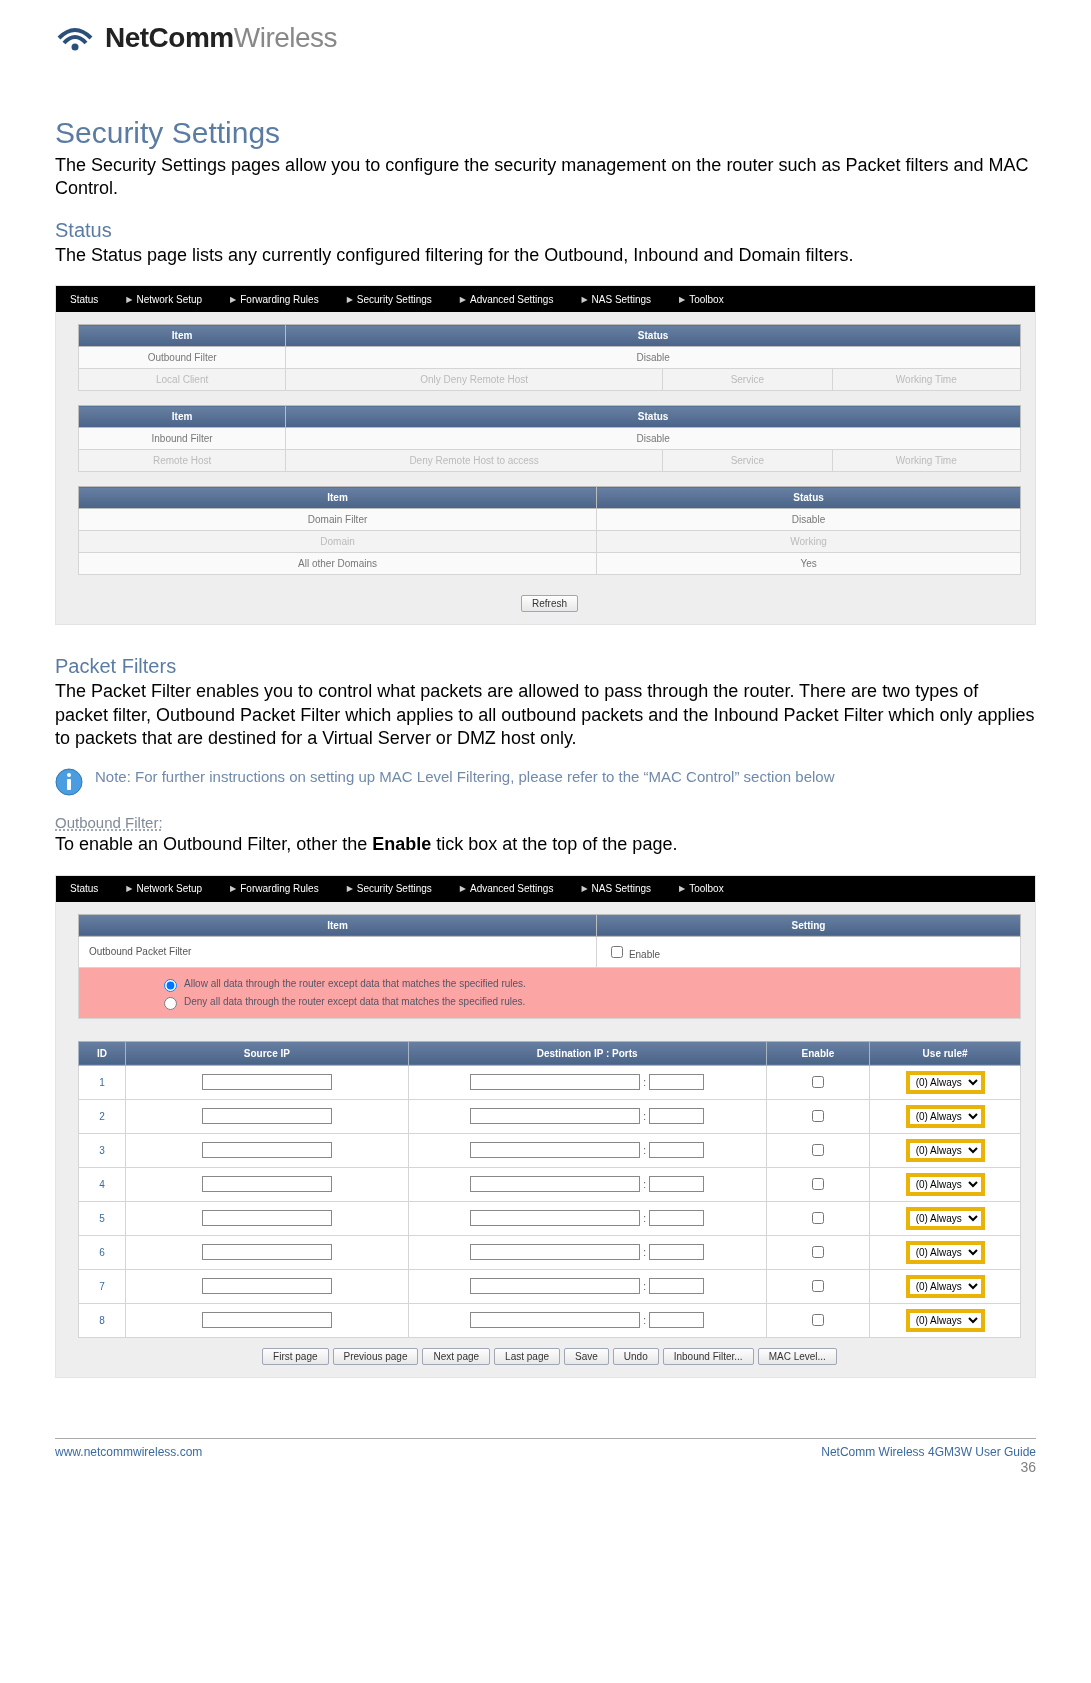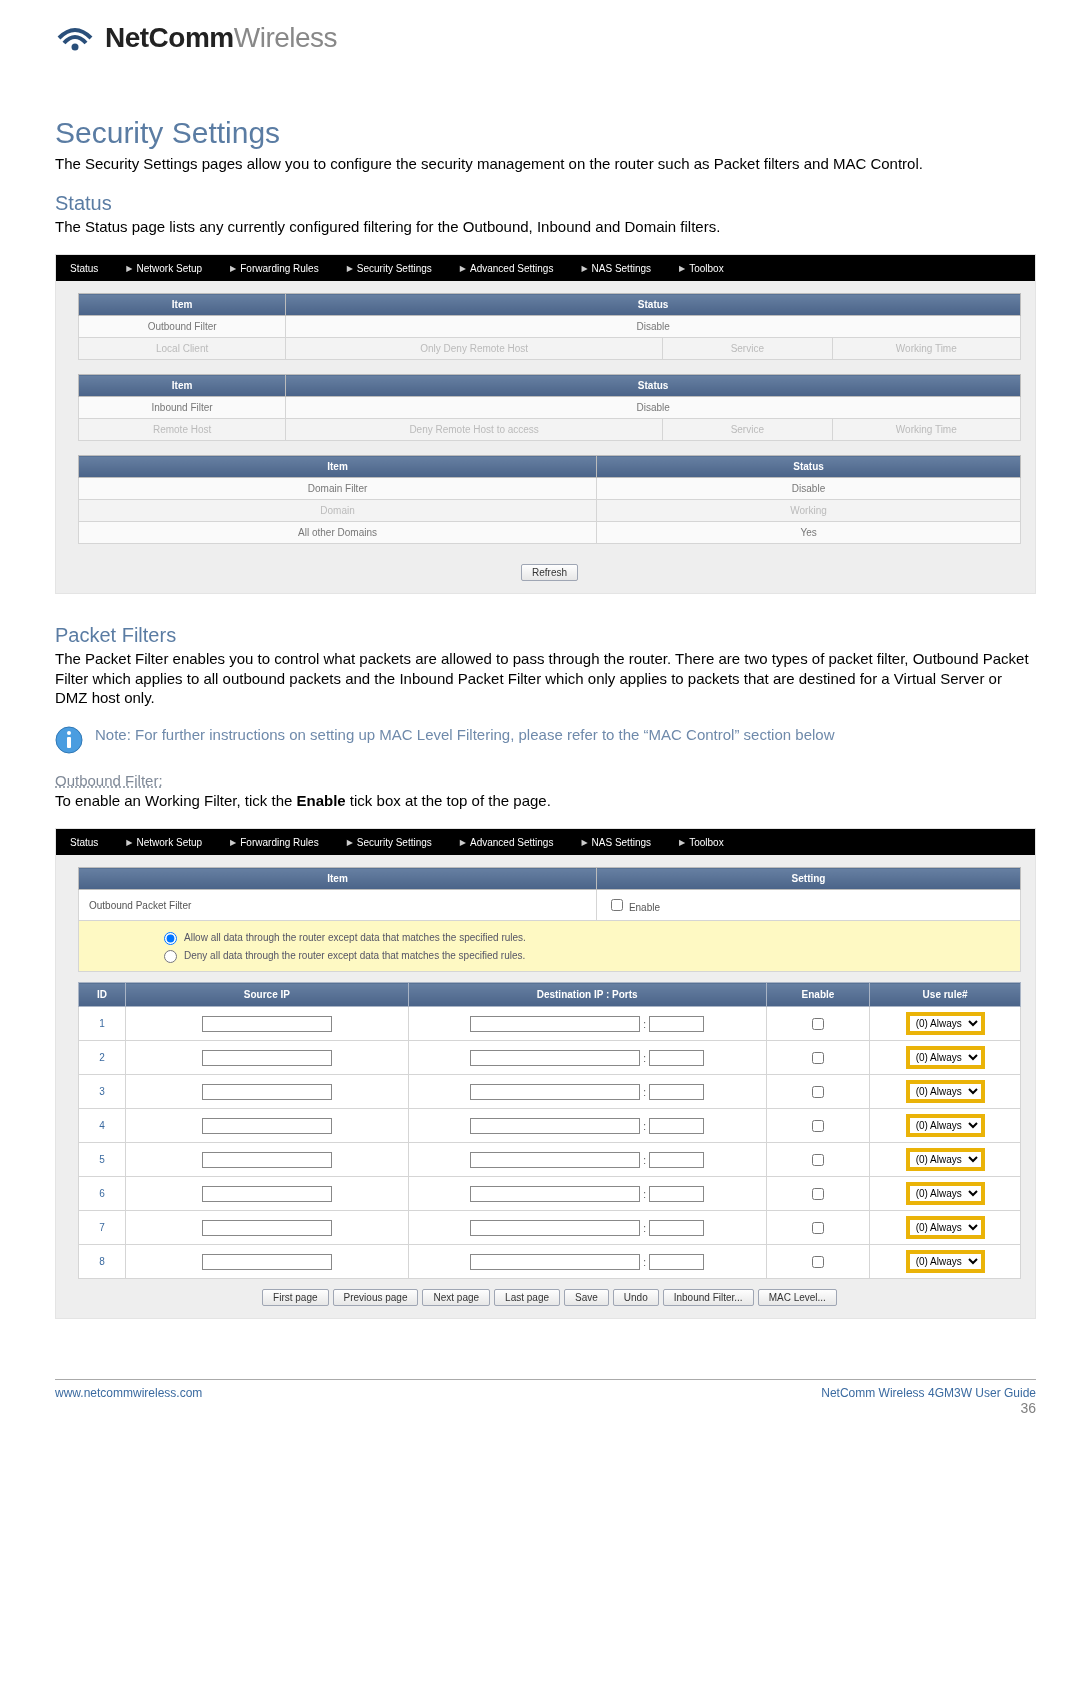--- a/index.html
+++ b/index.html
@@ -11,21 +11,21 @@
     color: #000;
     width: 1091px;
   }
   .page { padding: 20px 55px 10px 55px; }
   .brand-header { display: flex; align-items: center; gap: 10px; margin-bottom: 60px; }
   .brand-logo { display:inline-block; }
   .brand-text { font-size: 28px; letter-spacing: -0.5px; }
   .brand-text .b1 { font-weight: 700; color:#222; }
   .brand-text .b2 { font-weight: 300; color:#888; }
   h1.sec-title { font-size: 30px; font-weight: 400; color:#5a7ca3; margin: 0 0 4px 0; font-family: 'Segoe UI', Arial, sans-serif; }
-  .body-text { font-size: 15px; color:#000; line-height:1.3; margin:0 0 18px 0; }
+  .body-text { font-size: 18px; color:#000; line-height:1.3; margin:0 0 18px 0; }
   h2.sub-title { font-size: 20px; font-weight:400; color:#5a7ca3; margin: 0 0 2px 0; }
   .panel { background:#eeeeee; border:1px solid #e4e4e4; width:100%; margin-bottom:30px;}
   .navbar { background:#000; height:26px; display:flex; align-items:center; }
   .navbar .nav-item { color:#fff; font-size:10px; padding:0 14px; display:flex; align-items:center; gap:4px; }
   .navbar .arrow { font-size:8px; color:#ccc; }
   .panel-inner { padding:12px 14px 8px 22px; }
   .gtable { width:100%; border-collapse:collapse; margin-bottom:14px; font-size:10px; }
   .gtable th { background:linear-gradient(#6780a2,#4a6388); color:#fff; font-weight:700; padding:5px 8px; border:1px solid #bcbcbc; }
   .gtable td { background:#fafafa; color:#777; padding:5px 8px; text-align:center; border:1px solid #d5d5d5; }
   .gtable td.faded { color:#bbb; background:#f3f3f3; }
@@ -37,21 +37,21 @@
   h3.outbound { font-size:15px; color:#808a98; text-decoration:underline; text-decoration-style:dotted; margin:0 0 2px 0; font-weight:400;}
   .rules-table { width:100%; border-collapse:collapse; font-size:10px; }
   .rules-table th { background:linear-gradient(#6780a2,#4a6388); color:#fff; font-weight:700; padding:6px; border:1px solid #a9b4c5; }
   .rules-table td { background:#fff; border:1px solid #d5d5d5; padding:5px; text-align:center; color:#555; }
   .rules-table td.idcell { color:#3a6aa0; }
   .txt-inp { width:130px; height:16px; border:1px solid #888; font-size:10px; }
   .txt-inp.sm { width:55px; }
   .txt-inp.lg { width:170px; }
   .enable-cell input, .chk { width:12px; height:12px; }
   .sel { font-size:10px; border:4px solid #eab308; background:#fff; padding:1px 2px; }
-  .radio-block { background:#fef9c3; padding:6px 8px 6px 80px; font-size:10px; color:#556; border:1px solid #d5d5d5; border-top:none; margin-bottom:10px;}
+  .radio-block { background:#fca5a5; padding:6px 8px 6px 80px; font-size:10px; color:#556; border:1px solid #d5d5d5; border-top:none; margin-bottom:22px;}
   .radio-row { display:flex; align-items:center; gap:4px; margin:2px 0; }
   .item-setting-row td { background:#fff; text-align:left; padding:6px 10px; color:#555; }
   .footer-bar { border-top:1px solid #aaa; margin-top:60px; padding-top:6px; display:flex; justify-content:space-between; font-size:12px; color:#3a6aa0; }
   .footer-right { text-align:right; }
   .footer-num { color:#808080; font-size:14px; display:block; text-align:right; }
   .bold { font-weight:700; }
 </style>
 </head>
 <body>
 
@@ -176,21 +176,21 @@
         <circle cx="14" cy="14" r="13" fill="#4a9de0" stroke="#2f77b5" stroke-width="1"></circle>
         <circle cx="14" cy="7" r="2" fill="#fff"></circle>
         <rect x="12" y="11" width="4" height="11" rx="1" fill="#fff"></rect>
       </svg>
     </span>
     <span class="note-text">Note: For further instructions on setting up MAC Level Filtering, please refer to the “MAC Control” section below</span>
   </div>
 
   <h3 class="outbound">Outbound Filter:</h3>
   <p class="body-text">
-    <span>To enable an Working Filter, tick the </span><span class="bold">Enable</span><span> tick box at the top of the page.</span>
+    <span>To enable an Outbound Filter, other the </span><span class="bold">Enable</span><span> tick box at the top of the page.</span>
   </p>
 
   <div class="panel">
     <div class="navbar">
       <span class="nav-item">Status</span>
       <span class="nav-item">
           <span class="arrow">▶</span>
           <span>Network Setup</span>
         </span>
       <span class="nav-item">

